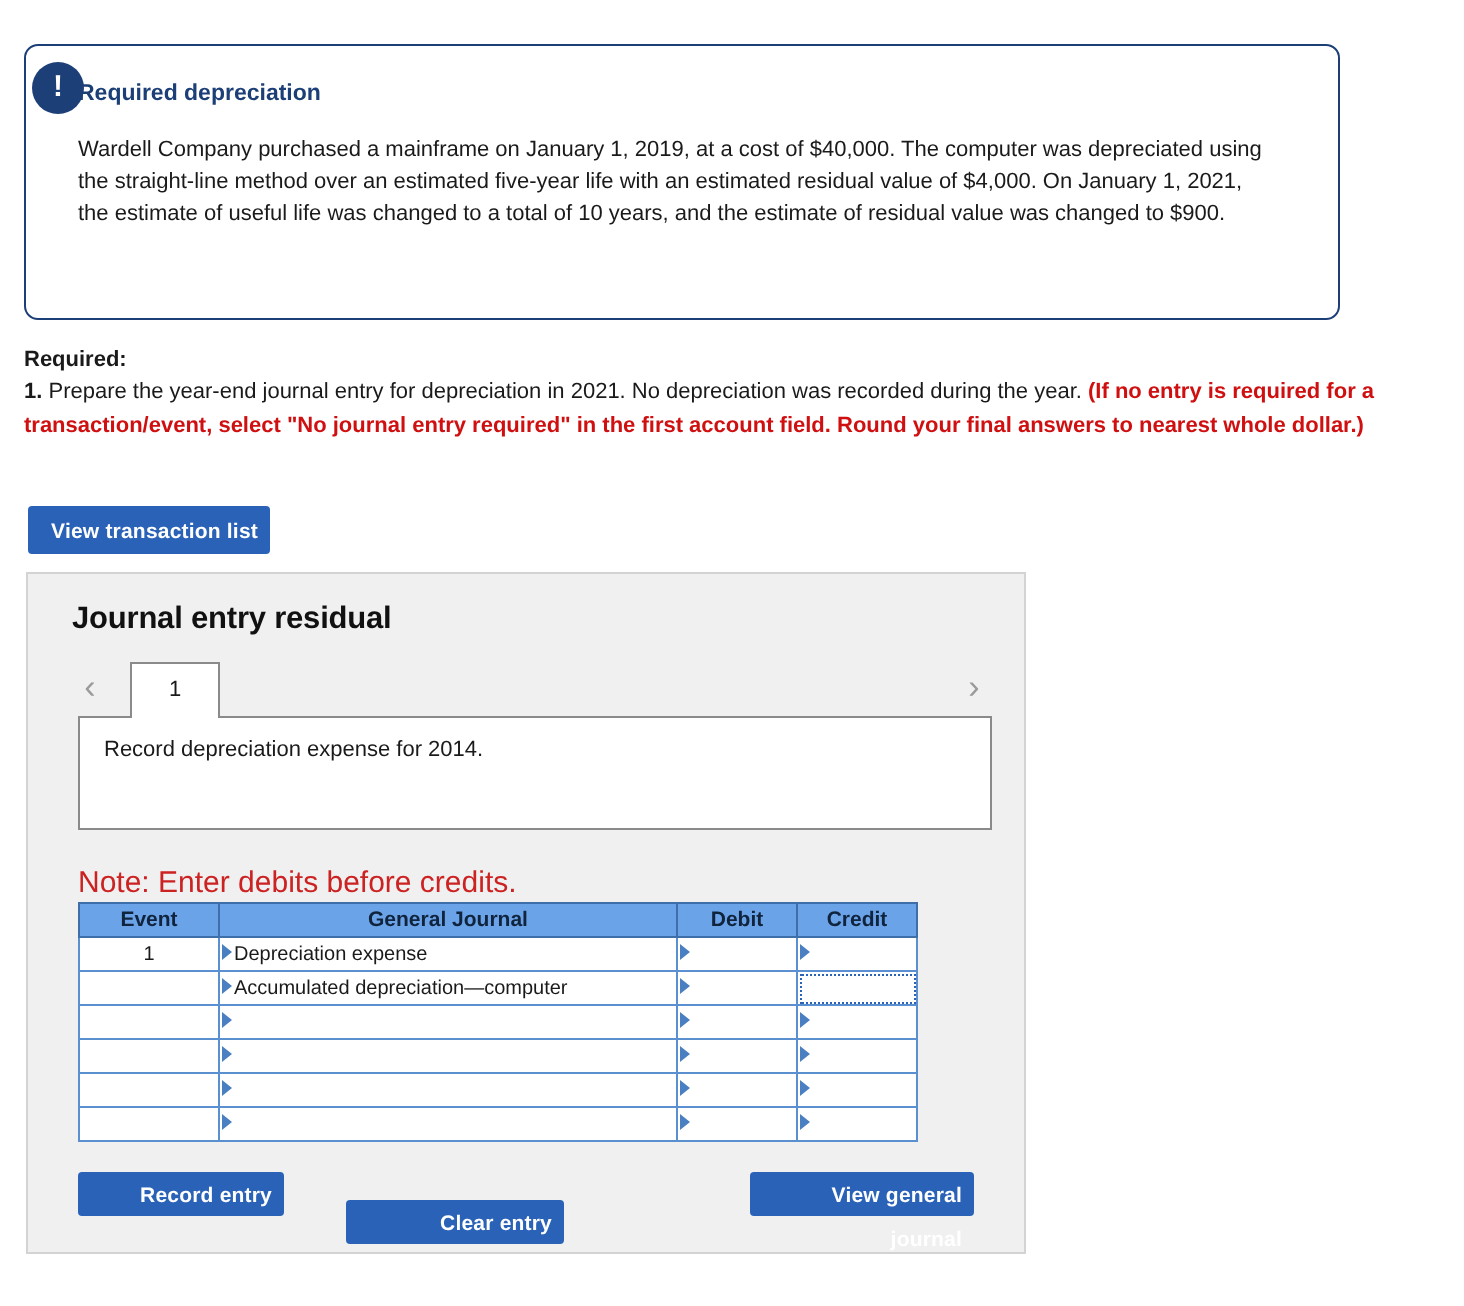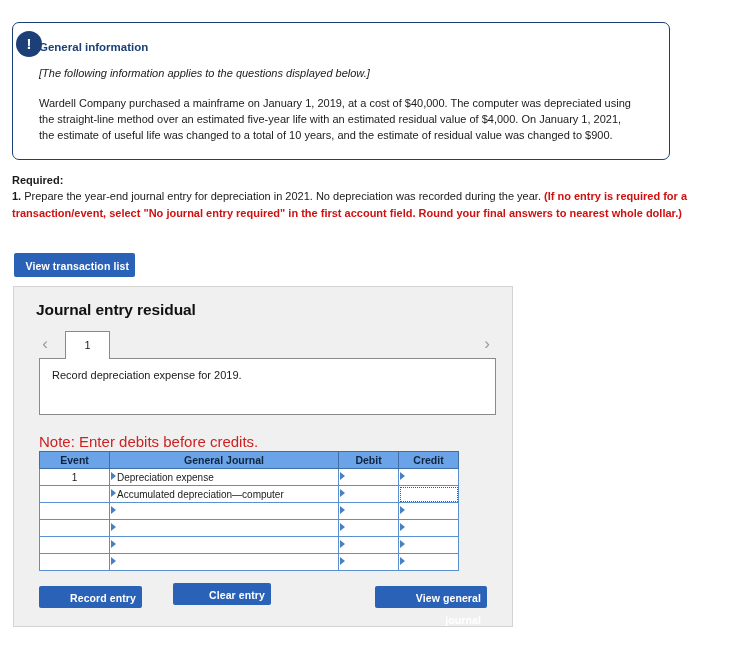--- a/index.html
+++ b/index.html
@@ -245,39 +245,38 @@
 
   
   #record-entry {
     position: absolute;
     left: 25px; top: 299px;
     width: 103px; height: 22px;
     line-height: 22px;
   }
   #clear-entry {
     position: absolute;
-    left: 159px; top: 296px;
-    width: 98px; height: 22px;
+    left: 159px; top: 313px;
+    width: 109px; height: 22px;
     line-height: 22px;
   }
   #view-general-journal {
     position: absolute;
     left: 361px; top: 299px;
     width: 112px; height: 22px;
     line-height: 22px;
   }
 </style>
 </head>
 <body>
 
 <div id="info-callout">
   <div id="info-badge">!</div>
   <div class="info-inner">
-    <div id="info-heading">General information</div>
-    <div id="info-applies">[The following information applies to the questions displayed below.]</div>
+    <div id="info-heading">Required depreciation</div>
     <div id="info-body">Wardell Company purchased a mainframe on January 1, 2019, at a cost of $40,000. The computer was depreciated using the straight-line method over an estimated five-year life with an estimated residual value of $4,000. On January 1, 2021, the estimate of useful life was changed to a total of 10 years, and the estimate of residual value was changed to $900.</div>
   </div>
 </div>
 
 <div id="required-block">
   <div id="required-label">Required:</div>
   <div id="required-text">
     <span class="num">1.</span><span> Prepare the year-end journal entry for depreciation in 2021. No depreciation was recorded during the year. </span><span class="redbold">(If no entry is required for a transaction/event, select "No journal entry required" in the first account field. Round your final answers to nearest whole dollar.)</span>
   </div>
 </div>
@@ -288,21 +287,21 @@
 
   <div id="worksheet-title">Journal entry residual</div>
 
   <div id="tabstrip">
     <div class="tab-arrow" id="tab-prev">‹</div>
     <div id="tab-1">1</div>
     <div class="tab-arrow" id="tab-next">›</div>
   </div>
 
   <div id="instruction-box">
-    <div id="instruction-text">Record depreciation expense for 2019.</div>
+    <div id="instruction-text">Record depreciation expense for 2014.</div>
   </div>
 
   <div id="note-debits">Note: Enter debits before credits.</div>
 
   <table id="journal-table">
     <colgroup>
       <col class="col-event">
         <col class="col-journal">
         <col class="col-debit">
         <col class="col-credit">

